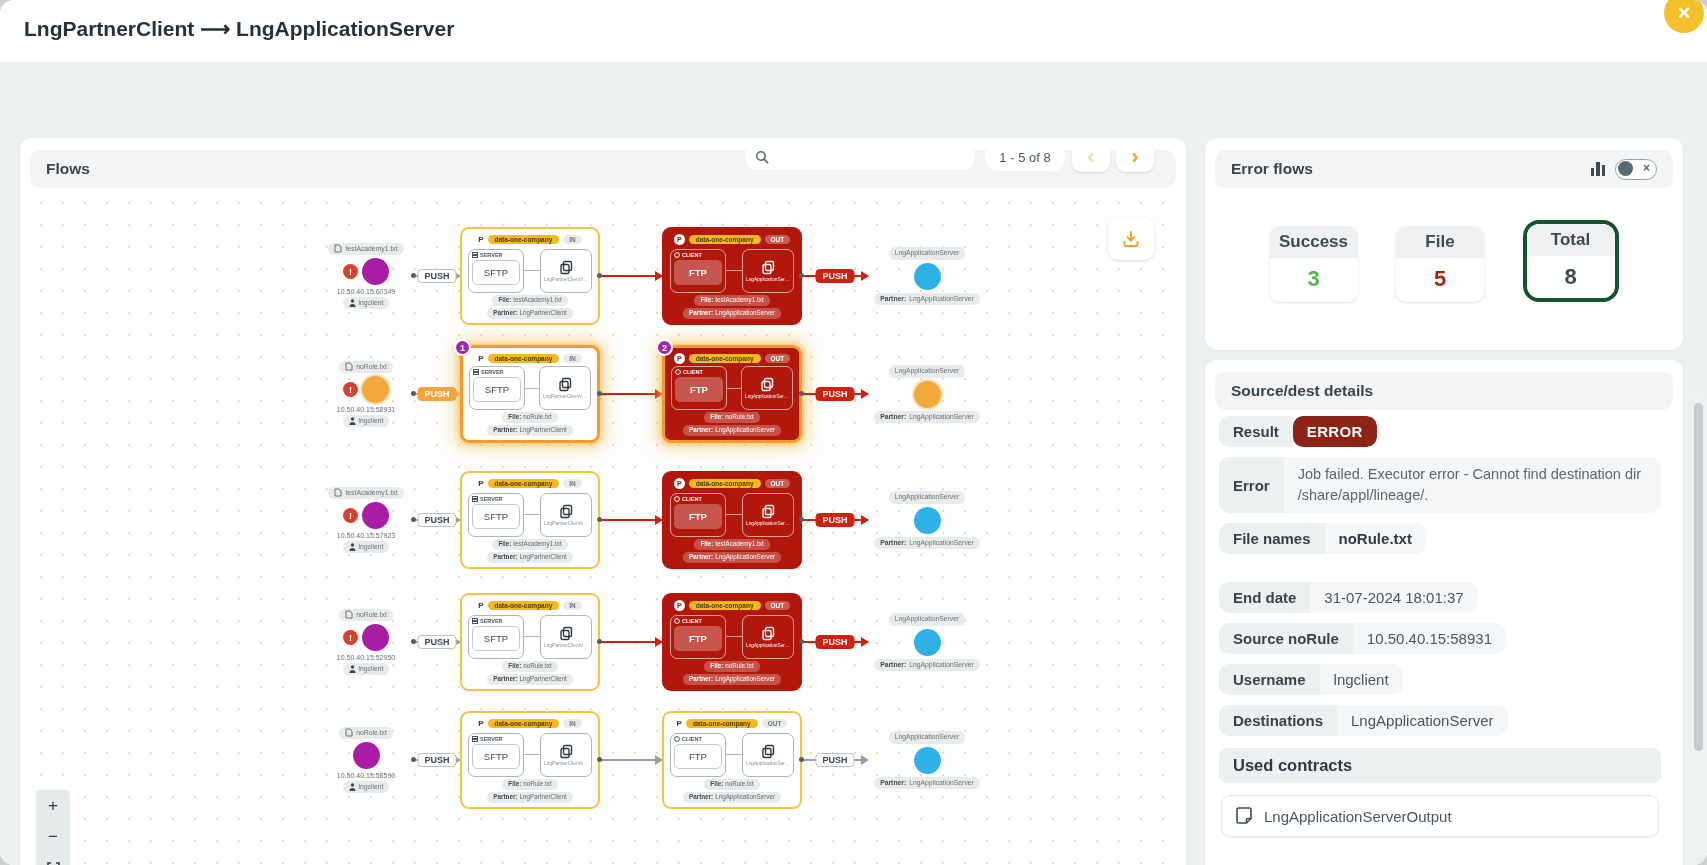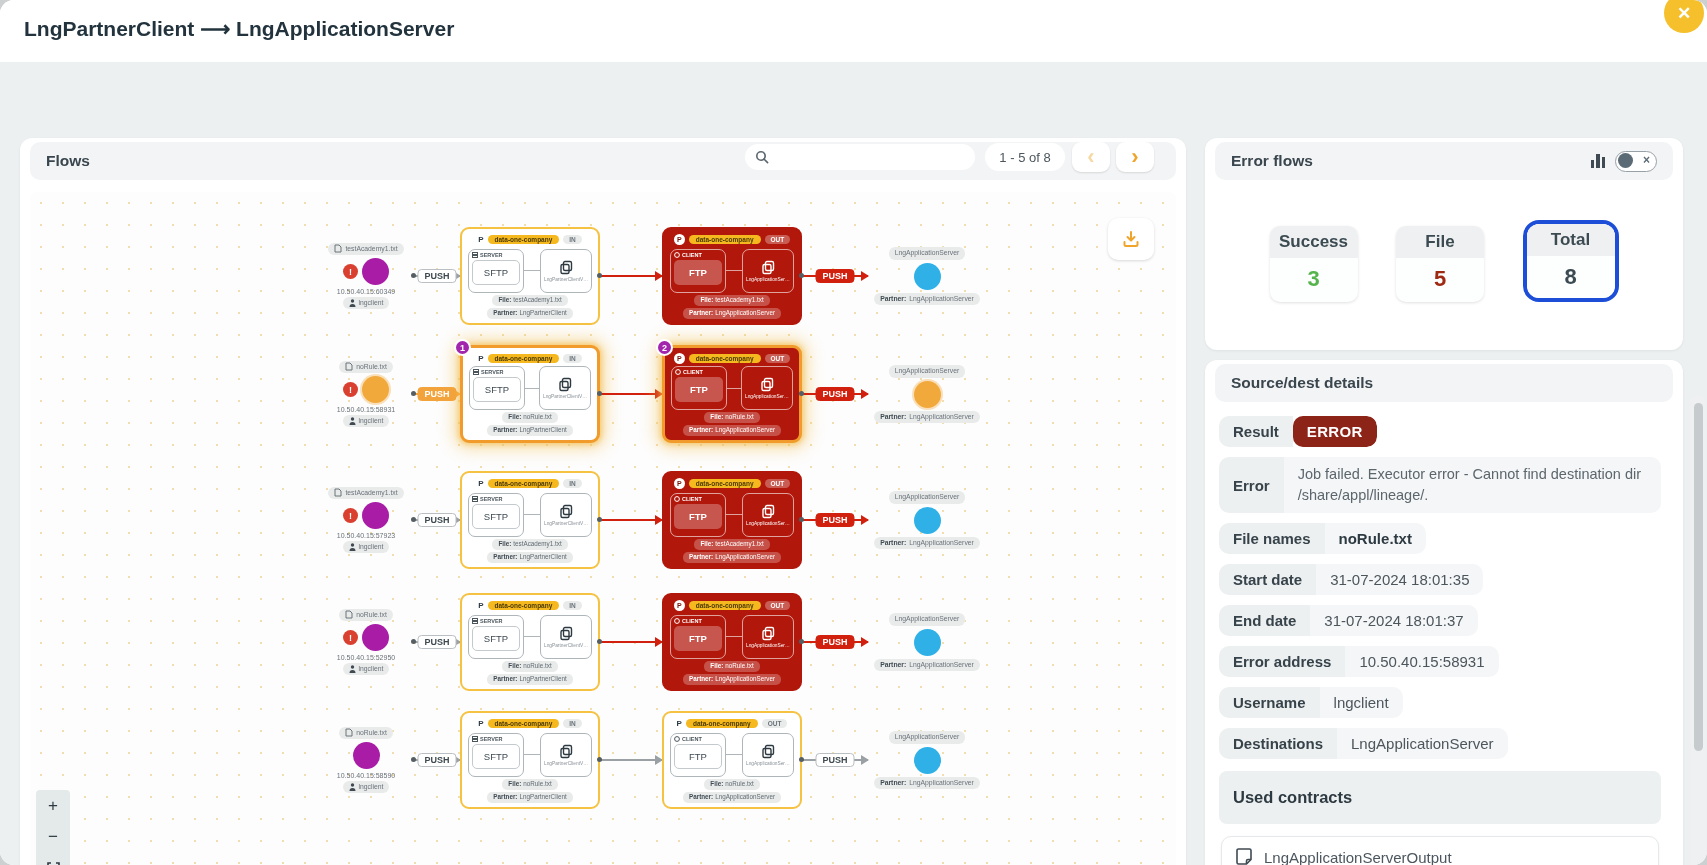--- a/index.html
+++ b/index.html
@@ -4,21 +4,21 @@
 <style>
   * { box-sizing: border-box; margin: 0; padding: 0; }
   body { background:#cdd0d1; font-family:"Liberation Sans", sans-serif; }
   #dialog { position:relative; width:1707px; height:865px; background:#fff; border-radius:14px; overflow:hidden; }
   #titlebar { position:absolute; top:0; left:0; right:0; height:62px; background:#fff; z-index:5; }
   #title { position:absolute; left:24px; top:17px; font-size:21px; font-weight:700; color:#22333d; }
   #closebtn { position:absolute; top:-7px; right:3px; width:40px; height:40px; border-radius:50%; background:#f5c02c; color:#fff; font-size:17px; font-weight:700; display:flex; align-items:center; justify-content:center; z-index:20; cursor:pointer; }
   #content { position:absolute; top:62px; left:0; right:0; bottom:0; background:#edf0f0; }
 
   .panel { position:absolute; background:#fff; border-radius:12px; box-shadow:0 1px 3px rgba(0,0,0,.06); }
-  .phead { position:absolute; left:10px; right:10px; top:4px; height:38px; background:#f3f4f5; border-radius:10px; display:flex; align-items:center; padding:0 16px; font-size:15.5px; font-weight:600; color:#3a464e; }
+  .phead { position:absolute; left:10px; right:10px; top:12px; height:38px; background:#f3f4f5; border-radius:10px; display:flex; align-items:center; padding:0 16px; font-size:15.5px; font-weight:600; color:#3a464e; }
 
   
   #flows-panel { left:20px; top:76px; width:1166px; height:762px; }
   #search-wrap { position:absolute; left:725px; top:6px; width:230px; height:26px; }
   #search-wrap svg { position:absolute; left:10px; top:6px; }
   #search-input { width:100%; height:26px; border:none; border-radius:13px; background:#fff; padding:0 10px 0 30px; font-size:13px; color:#3a464e; outline:none; }
   #pagination { position:absolute; left:965px; top:5px; width:80px; height:28px; background:#fff; border-radius:14px; display:flex; align-items:center; justify-content:center; font-size:13px; color:#4c565c; font-weight:400; }
   .navbtn { position:absolute; top:4px; width:38px; height:30px; background:#fff; border-radius:9px; box-shadow:0 1px 2px rgba(0,0,0,.12); display:flex; align-items:center; justify-content:center; font-size:22px; font-weight:700; cursor:pointer; }
   #prevbtn { left:1052px; color:#f6d8a0; }
   #nextbtn { left:1096px; color:#f0a42c; }
@@ -90,35 +90,35 @@
   #bars-icon { display:flex; align-items:flex-end; gap:2px; height:14px; cursor:pointer; }
   #bars-icon i { display:block; width:3.5px; background:#3f4a52; }
   #toggle { position:relative; width:42px; height:21px; border:1.5px solid #97a1a7; border-radius:11px; background:#fff; cursor:pointer; }
   #toggle .knob { position:absolute; left:2px; top:1.5px; width:15px; height:15px; border-radius:50%; background:#5b6b75; }
   #toggle .tx { position:absolute; right:6px; top:1px; font-size:12px; font-weight:700; color:#5b6b75; }
   #stats { position:absolute; left:0; right:0; top:88px; display:flex; justify-content:space-evenly; padding:0 26px; }
   .stat-card { width:88px; border-radius:10px; overflow:hidden; box-shadow:0 1px 3px rgba(0,0,0,.12); background:#fdfefe; }
   .stat-label { background:#eef0f1; text-align:center; font-size:17px; font-weight:600; color:#3c4a52; padding:6px 0; }
   .stat-value { text-align:center; font-size:22px; font-weight:700; padding:8px 0; }
   .v-green { color:#56b44c; } .v-red { color:#9e2a12; } .v-dark { color:#3c4a52; }
-  #total-wrap { border:4px solid #1d4ed8; border-radius:16px; margin-top:-6px; overflow:hidden; }
+  #total-wrap { border:4px solid #14532d; border-radius:16px; margin-top:-6px; overflow:hidden; }
   #total-wrap .stat-card { box-shadow:none; border-radius:12px; }
 
   
   #details-panel { left:1205px; top:298px; width:478px; height:544px; overflow:hidden; }
   #details-body { position:absolute; left:14px; right:22px; top:56px; }
   .drow { display:inline-flex; border-radius:10px; overflow:hidden; margin-bottom:10px; font-size:15px; }
   .drow .dl { background:#edf0f0; font-weight:700; color:#37434b; padding:7px 14px; white-space:nowrap; }
   .drow .dv { background:#f5f6f7; color:#4c565c; padding:7px 14px; }
   .drow .dv.bold { font-weight:700; color:#2e3a42; }
   #result-row .dv.errbadge { background:#8c2418; color:#fff; font-weight:700; border-radius:10px; letter-spacing:.3px; }
   #error-row { display:flex; width:100%; }
   #error-row .dl { display:flex; align-items:center; }
   #error-row .dv { flex:1; line-height:1.45; font-size:14.5px; color:#5b666d; }
-  #contracts-head { background:#edf0f0; border-radius:8px; padding:17px 14px; font-size:16.5px; font-weight:700; color:#2e3a42; margin:2px 0 12px; }
+  #contracts-head { background:#edf0f0; border-radius:8px; padding:8px 14px; font-size:16.5px; font-weight:700; color:#2e3a42; margin:2px 0 12px; }
   .contract-card { background:#fff; border:1px solid #e6e9ea; border-radius:10px; box-shadow:0 1px 2px rgba(0,0,0,.08); padding:10px 12px; display:flex; align-items:center; gap:10px; font-size:15px; color:#4c565e; margin:0 2px 10px; cursor:pointer; }
   #scrollbar { position:absolute; right:1px; top:333px; width:15px; height:530px; background:#eef0f1; border-radius:7px; }
   #scrollbar .thumb { position:absolute; left:3px; top:8px; width:9px; height:348px; background:#c6cbce; border-radius:5px; }
 </style>
 </head>
 <body>
 
 <div id="dialog">
   <div id="titlebar">
     <div id="title">LngPartnerClient ⟶ LngApplicationServer</div>
@@ -772,30 +772,27 @@
           <span class="dv errbadge">ERROR</span>
         </div><br>
         <div class="drow" id="error-row">
           <span class="dl">Error</span>
           <span class="dv">Job failed. Executor error - Cannot find destination dir /share/appl/lineage/.</span>
         </div>
         <div class="drow">
           <span class="dl">File names</span>
           <span class="dv bold">noRule.txt</span>
         </div><br>
-        <div class="drow">
-          <span class="dl">Start date</span>
-          <span class="dv">31-07-2024 18:01:35</span>
-        </div><br>
+        <br>
         <div class="drow">
           <span class="dl">End date</span>
           <span class="dv">31-07-2024 18:01:37</span>
         </div><br>
         <div class="drow">
-          <span class="dl">Error address</span>
+          <span class="dl">Source noRule</span>
           <span class="dv">10.50.40.15:58931</span>
         </div><br>
         <div class="drow">
           <span class="dl">Username</span>
           <span class="dv">lngclient</span>
         </div><br>
         <div class="drow">
           <span class="dl">Destinations</span>
           <span class="dv">LngApplicationServer</span>
         </div>

